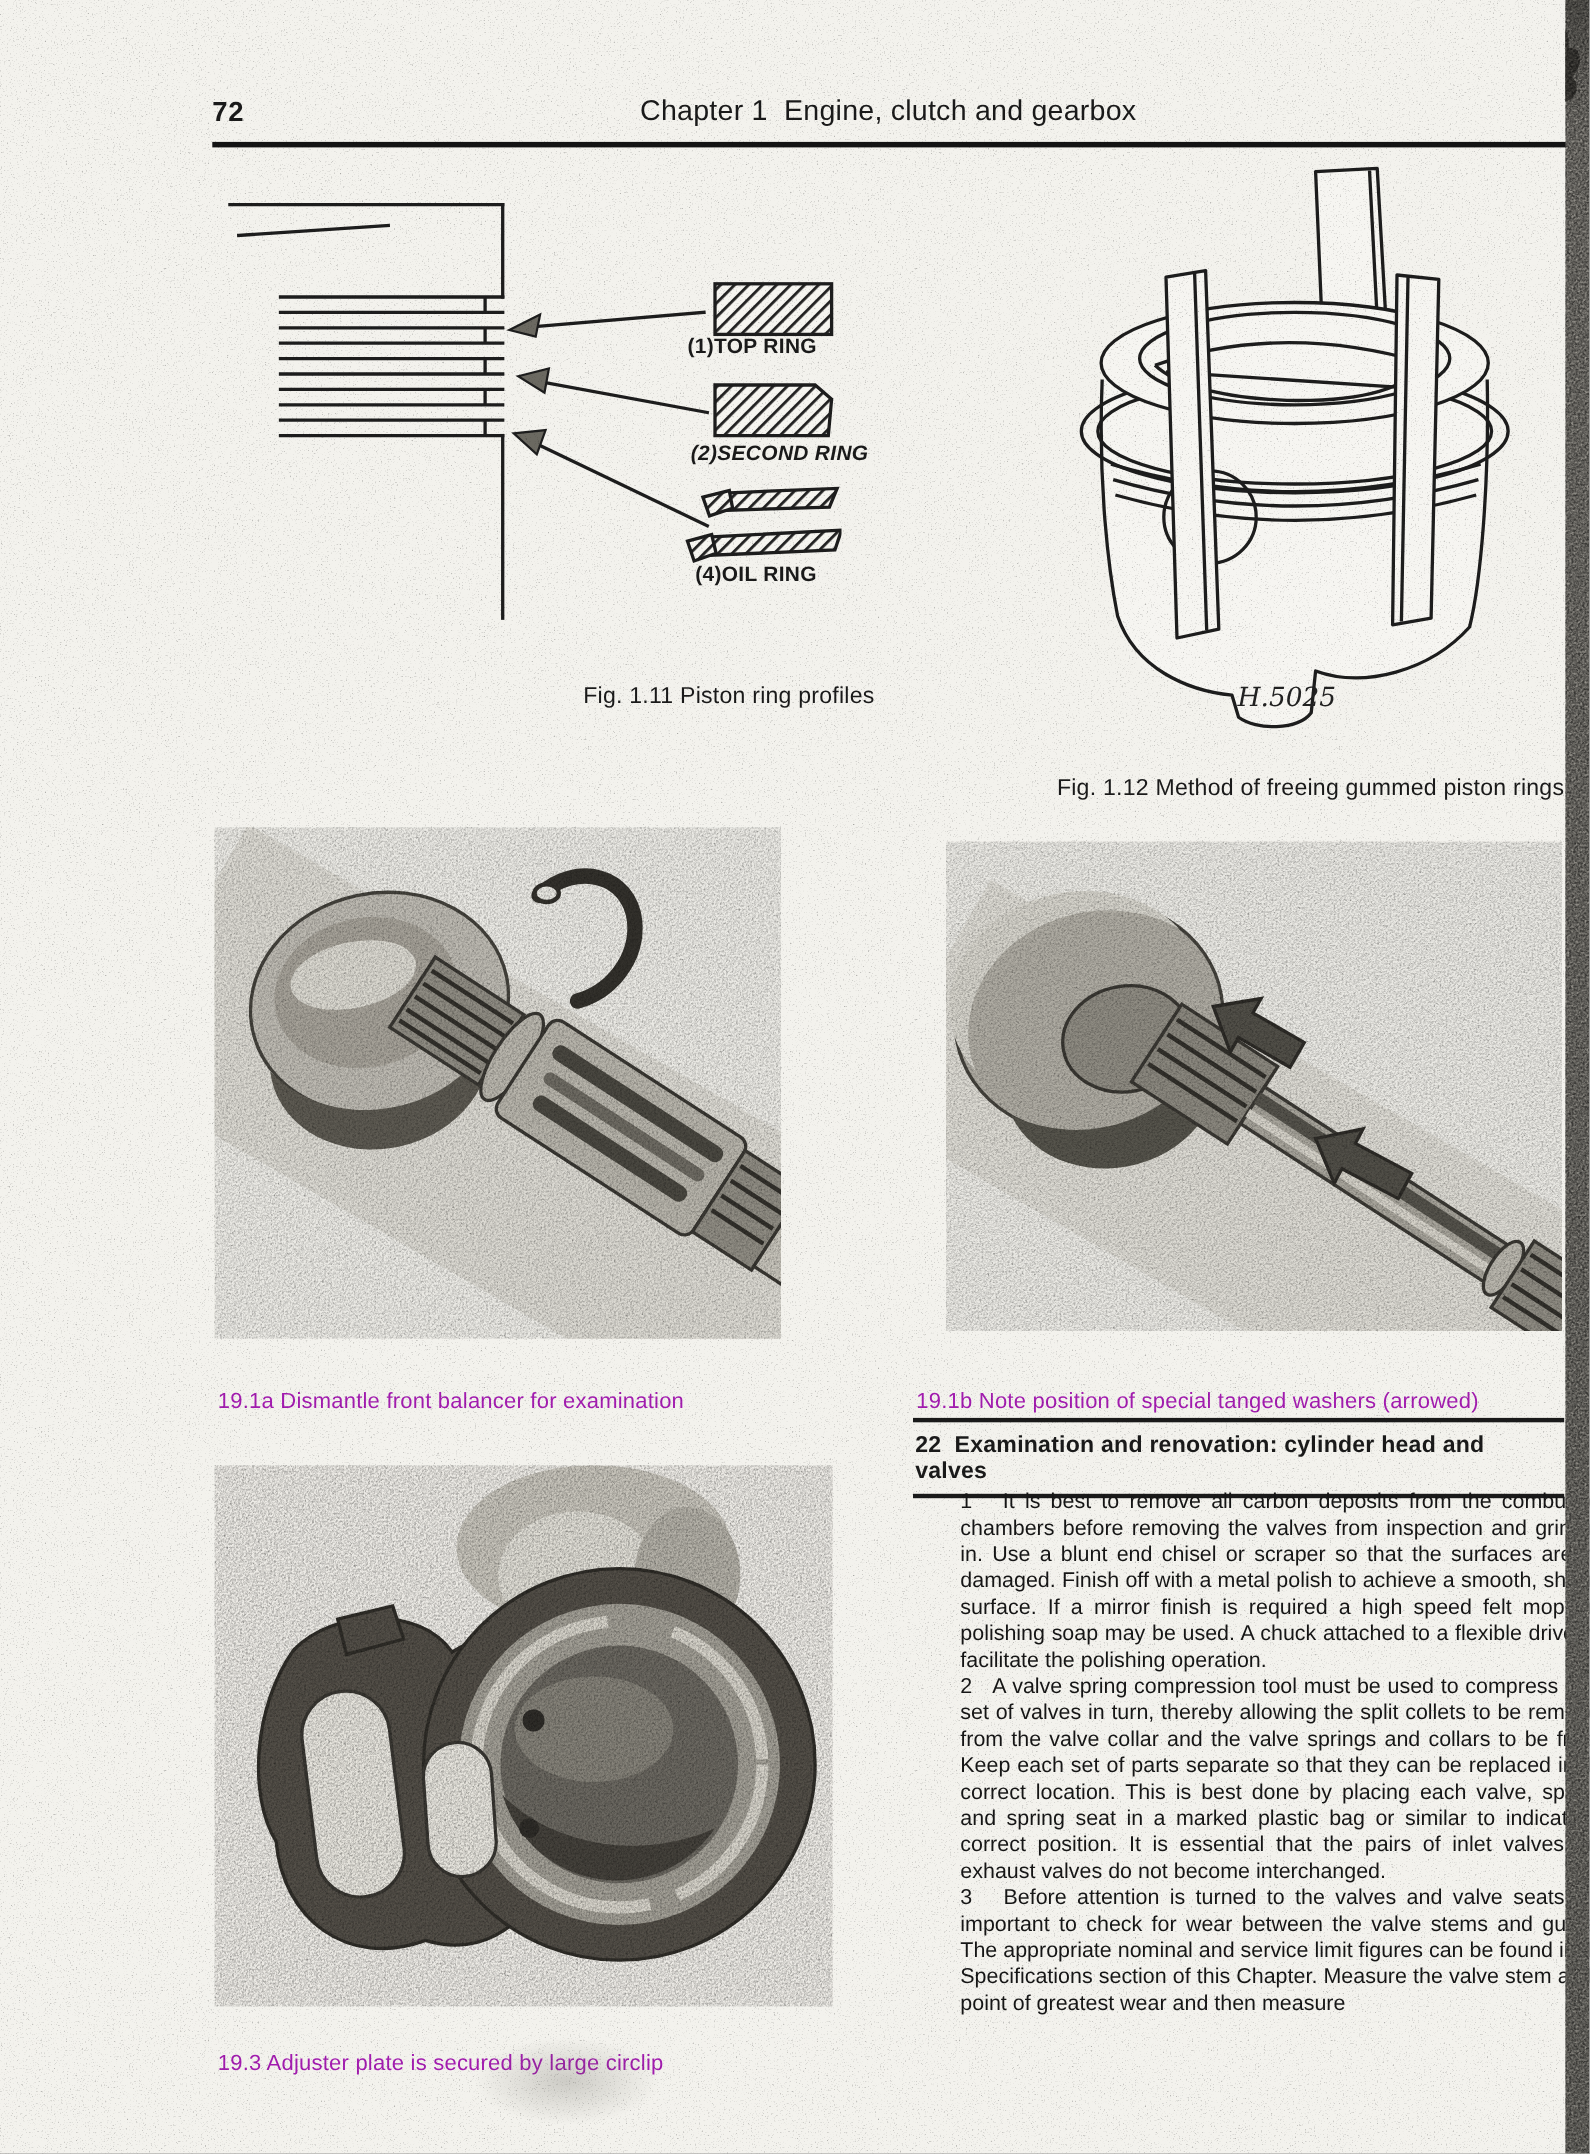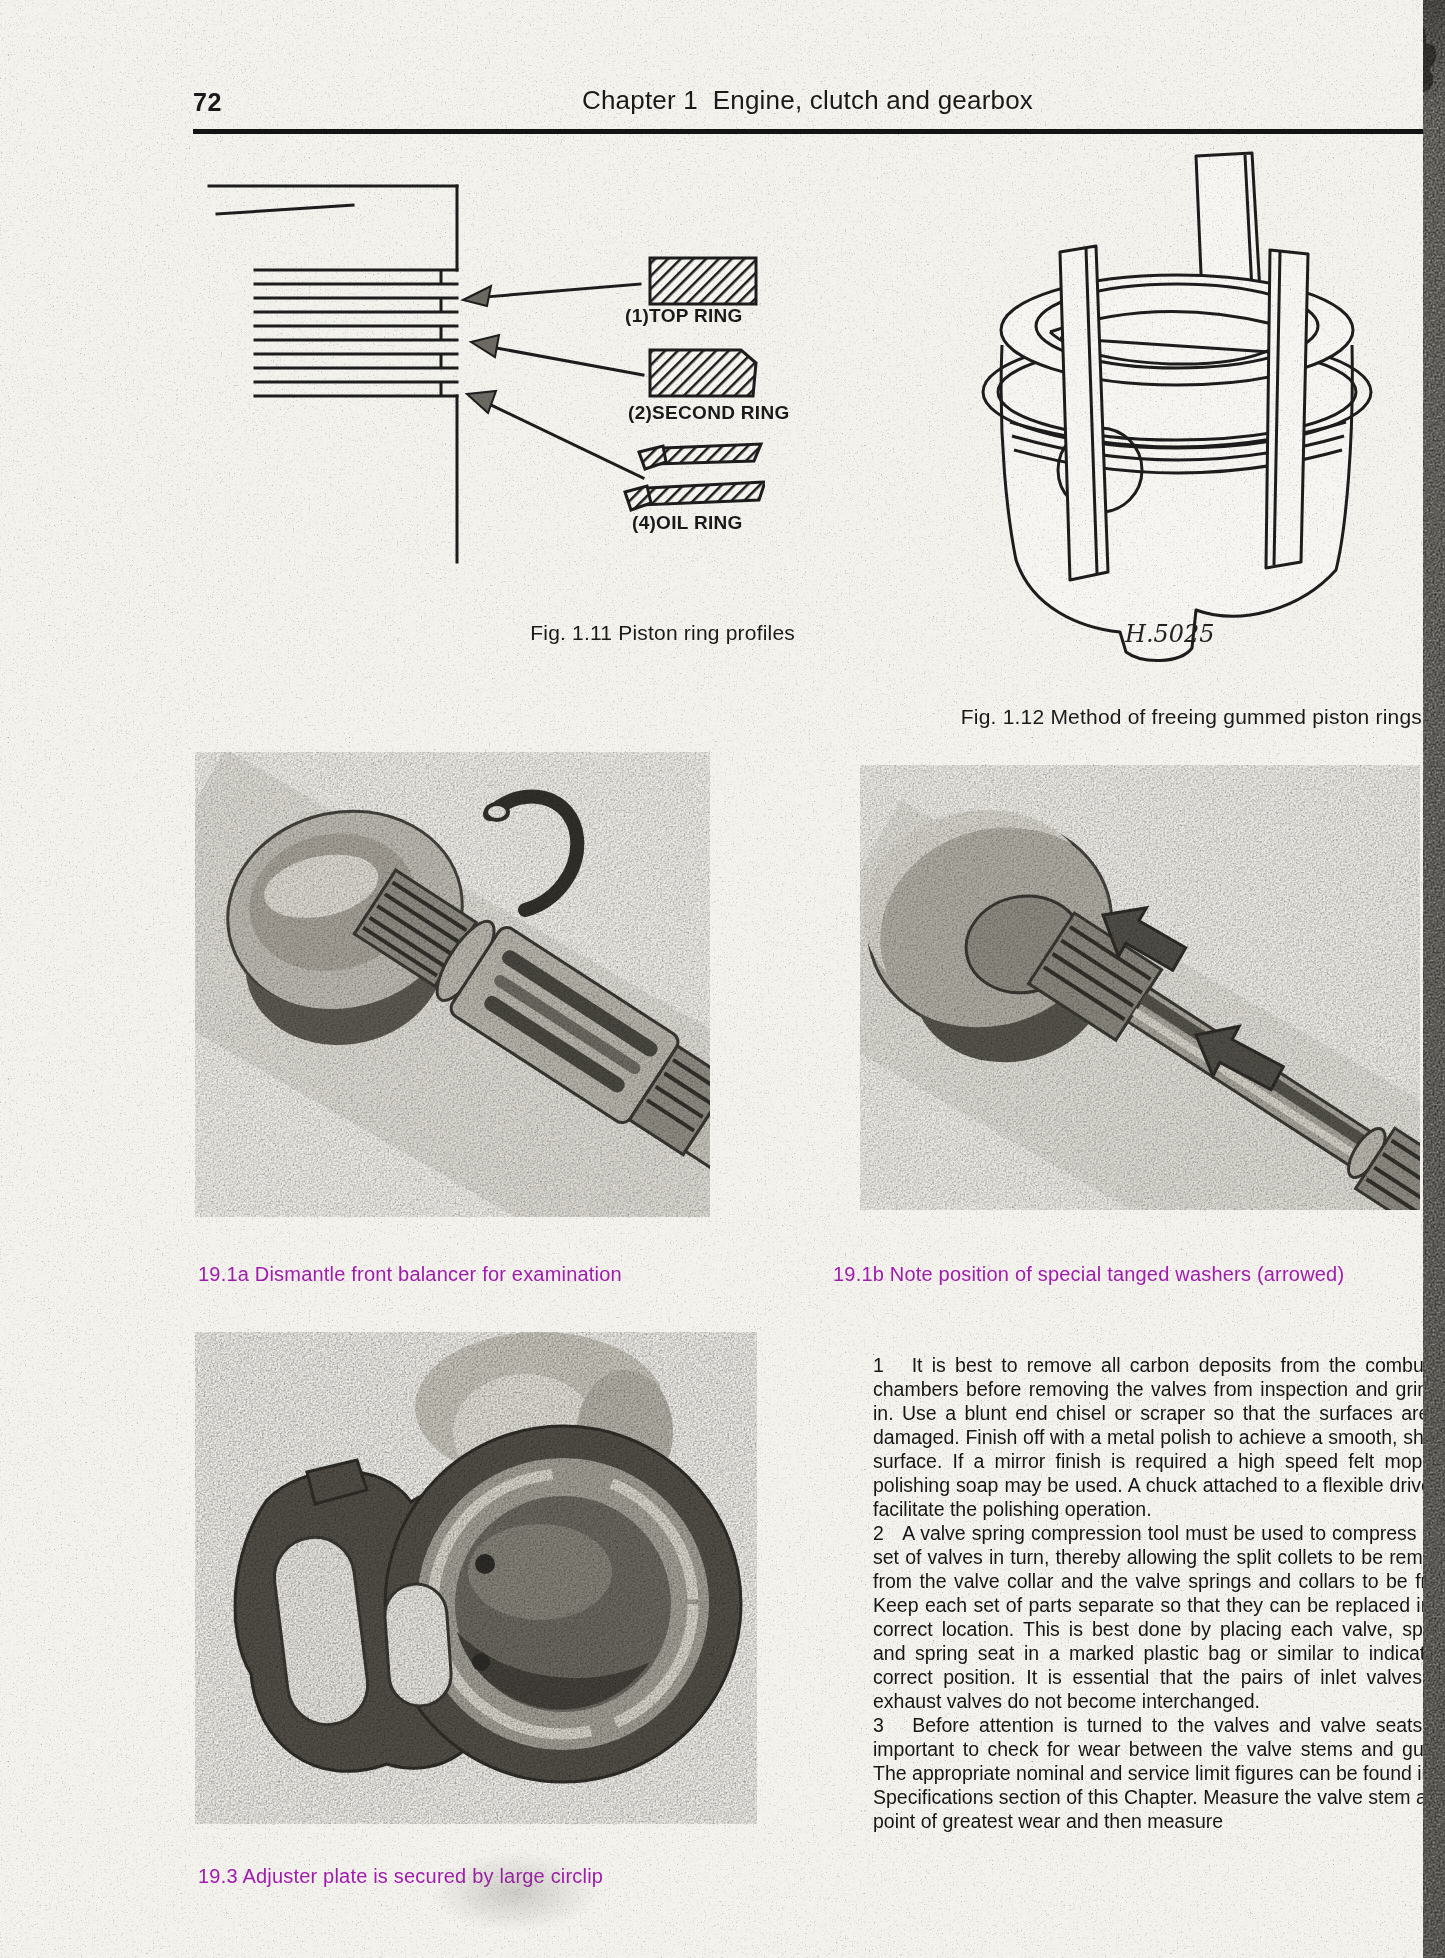--- a/index.html
+++ b/index.html
@@ -76,21 +76,21 @@
 
         <polygon points="468,278 566,274 559,291 461,294" fill="url(#hatch)"></polygon>
         <polygon points="444,282 468,276 471,292 450,299" fill="url(#hatch)"></polygon>
         <polygon points="452,318 570,312 564,330 446,335" fill="url(#hatch)"></polygon>
         <polygon points="430,322 452,316 456,333 436,340" fill="url(#hatch)"></polygon>
       </g>
     </svg>
   </div>
 
   <div class="abs ring-label" style="left:625px;top:305px;">(1)TOP RING</div>
-  <div class="abs ring-label" style="left:628px;top:402px;">(2)SECOND RING</div>
+  <div class="abs ring-label" style="left:628px;top:402px;font-style:italic;">(2)SECOND RING</div>
   <div class="abs ring-label" style="left:632px;top:512px;">(4)OIL RING</div>
 
   <div class="abs fig-caption" style="left:225px;top:621px;width:570px;">Fig. 1.11 Piston ring profiles</div>
 
   <div class="abs" style="left:940px;top:140px;text-align:right;">
     <svg width="475" height="535" viewBox="0 0 475 535">
       <g stroke="#1d1d1d" stroke-width="3" fill="#f6f5f1" stroke-linejoin="round">
 
         <polygon points="256,16 312,13 320,152 262,157"></polygon>
         <line x1="305" y1="15" x2="312" y2="150" fill="none"></line>
@@ -224,20 +224,25 @@
         </g>
         <g transform="translate(336,270) rotate(28)">
           <polygon points="0,0 34,-28 34,-13 92,-13 92,13 34,13 34,28"></polygon>
         </g>
       </g>
       <rect width="560" height="445" filter="url(#n2)" opacity="0.35"></rect>
     </svg>
   </div>
   <div class="abs photo-caption" style="left:833px;top:1236px;width:595px;">19.1b Note position of special tanged washers (arrowed)</div>
 
+  <div class="abs section-box" style="left:830px;top:1289px;">
+    <div class="section-rule"></div>
+    <div class="section-heading">22&nbsp; Examination and renovation: cylinder head and valves</div>
+    <div class="section-rule"></div>
+  </div>
 
   <div class="abs body-text" style="left:830px;top:1353px;">
     <p>1&nbsp;&nbsp;&nbsp;It is best to remove all carbon deposits from the combustion chambers before removing the valves from inspection and grinding in. Use a blunt end chisel or scraper so that the surfaces are not damaged. Finish off with a metal polish to achieve a smooth, shining surface. If a mirror finish is required a high speed felt mop and polishing soap may be used. A chuck attached to a flexible drive will facilitate the polishing operation.</p>
     <p>2&nbsp;&nbsp;&nbsp;A valve spring compression tool must be used to compress each set of valves in turn, thereby allowing the split collets to be removed from the valve collar and the valve springs and collars to be freed. Keep each set of parts separate so that they can be replaced in the correct location. This is best done by placing each valve, springs and spring seat in a marked plastic bag or similar to indicate its correct position. It is essential that the pairs of inlet valves and exhaust valves do not become interchanged.</p>
     <p>3&nbsp;&nbsp;&nbsp;Before attention is turned to the valves and valve seats it is important to check for wear between the valve stems and guides. The appropriate nominal and service limit figures can be found in the Specifications section of this Chapter. Measure the valve stem at the point of greatest wear and then measure</p>
   </div>
 
   <div class="abs" style="left:195px;top:1332px;">
     <svg width="562" height="492" viewBox="0 0 562 492">
       <defs>

